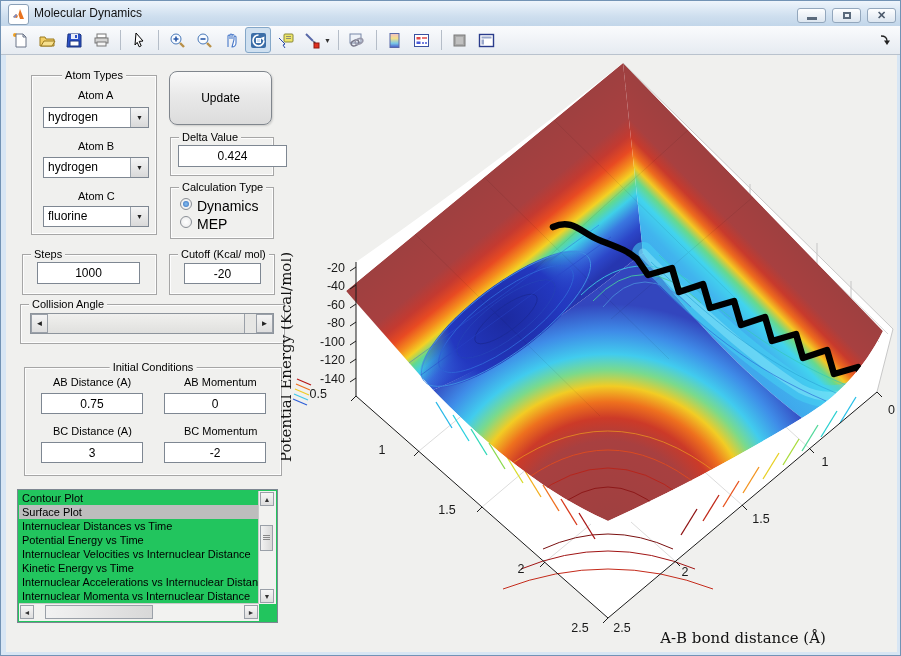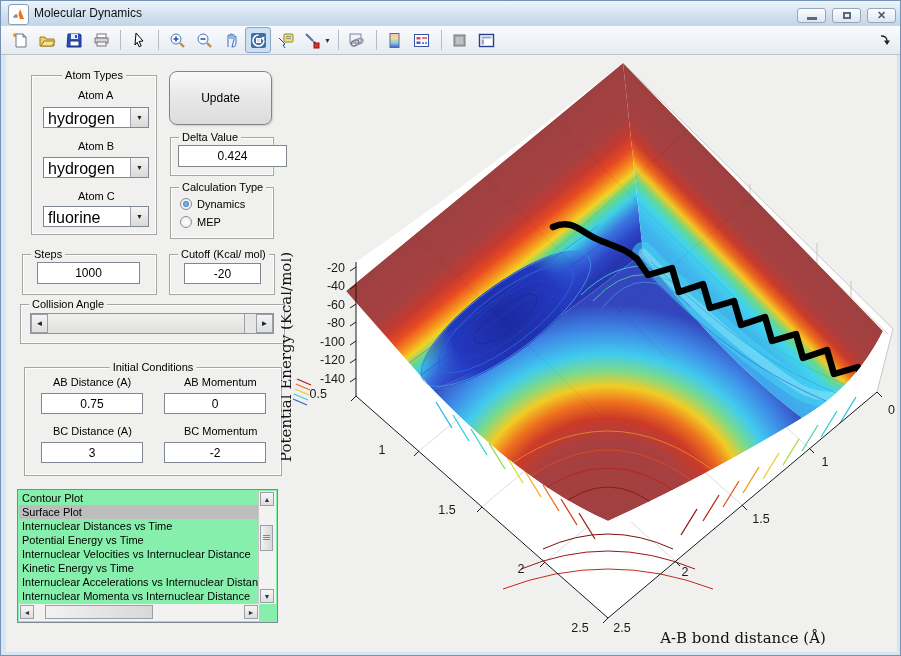--- a/index.html
+++ b/index.html
@@ -25,34 +25,34 @@
   
   .client{position:absolute;left:5px;top:54px;width:891px;height:597px;background:#f0f0ee;}
   
   .abs{position:absolute;}
   .group{position:absolute;border:1px solid #a6a6a6;box-shadow:inset 0 0 0 1px #fdfdfd;}
   .gtitle{position:absolute;top:-7px;background:#f0f0ee;padding:0 3px;font-size:11px;color:#000;white-space:nowrap;}
   .gtitle.left{left:8px;} .gtitle.center{left:50%;transform:translateX(-50%);}
   .label{position:absolute;font-size:11px;color:#000;white-space:nowrap;}
   .field{position:absolute;border:1px solid #7e8792;background:#fff;font-size:12px;font-family:"Liberation Sans",sans-serif;text-align:center;color:#000;padding:0;box-sizing:border-box;}
   .combo{position:absolute;border:1px solid #7e8792;background:#fff;display:flex;box-sizing:border-box;}
-  .combo .cval{flex:1;font-size:16px;padding:2px 0 0 4px;color:#000;}
+  .combo .cval{flex:1;font-size:12px;padding:2px 0 0 4px;color:#000;}
   .combo .cbtn{width:17px;border-left:1px solid #9aa2ab;background:linear-gradient(#f5f5f5,#d9d9d9);display:flex;align-items:center;justify-content:center;}
   .combo .cbtn::before{content:"▼";font-size:7px;color:#222;}
   .button{position:absolute;border:1px solid #80868d;border-radius:8px;background:linear-gradient(#f9f9f9,#e9e9e9 45%,#dcdcdc);font-size:12px;color:#000;display:flex;align-items:center;justify-content:center;box-shadow:1px 1px 2px rgba(0,0,0,.15);}
-  .radio{position:absolute;display:flex;align-items:flex-start;gap:5px;font-size:11px;color:#000;}
+  .radio{position:absolute;display:flex;align-items:flex-start;gap:5px;font-size:14px;color:#000;}
   .rdot{width:12px;height:12px;border-radius:50%;border:1px solid #8a8f96;background:radial-gradient(#fff,#e8e8e8);box-sizing:border-box;display:flex;align-items:center;justify-content:center;}
   .rdot.on::before{content:"";width:6px;height:6px;border-radius:50%;background:radial-gradient(#7ab2e8 20%,#2d66b8);}
   
   .slider{position:absolute;display:flex;border:1px solid #8d949c;background:#ececea;box-sizing:border-box;}
   .sbtn{width:17px;background:linear-gradient(#f4f4f4,#dedede);border:1px solid #9aa0a8;box-sizing:border-box;display:flex;align-items:center;justify-content:center;font-size:8px;color:#222;}
   .strack{flex:1;position:relative;background:#e6e6e4;}
   .sthumb{position:absolute;left:0;top:0;bottom:0;width:196px;background:linear-gradient(#f0f0ee,#e0e0de);border-right:1px solid #9aa0a8;}
   
-  .listbox{position:absolute;border:1px solid #7e8792;background:#86efac;box-sizing:border-box;}
+  .listbox{position:absolute;border:1px solid #7e8792;background:#22c55e;box-sizing:border-box;}
   .litem{height:14px;line-height:14px;font-size:11px;padding-left:3px;white-space:nowrap;overflow:hidden;color:#000;}
   .litem.sel{background:#bdbdbd;}
   .vscroll{position:absolute;top:1px;right:1px;bottom:18px;width:17px;background:#f2f2f0;border-left:1px solid #c9c9c9;}
   .hscroll{position:absolute;left:1px;right:18px;bottom:1px;height:17px;background:#f2f2f0;border-top:1px solid #c9c9c9;}
   .sq{position:absolute;background:linear-gradient(#f6f6f6,#dedede);border:1px solid #9aa0a8;box-sizing:border-box;display:flex;align-items:center;justify-content:center;font-size:7px;color:#333;}
   .thumbv{position:absolute;left:1px;width:13px;background:linear-gradient(90deg,#f2f2f2,#d8d8d8);border:1px solid #9aa0a8;box-sizing:border-box;}
   .grip{display:block;width:7px;border-top:1px solid #888;margin:1px auto 0;}
   svg text{font-family:"Liberation Sans",sans-serif;}
   .serif{font-family:"DejaVu Serif",serif;}
 </style>

